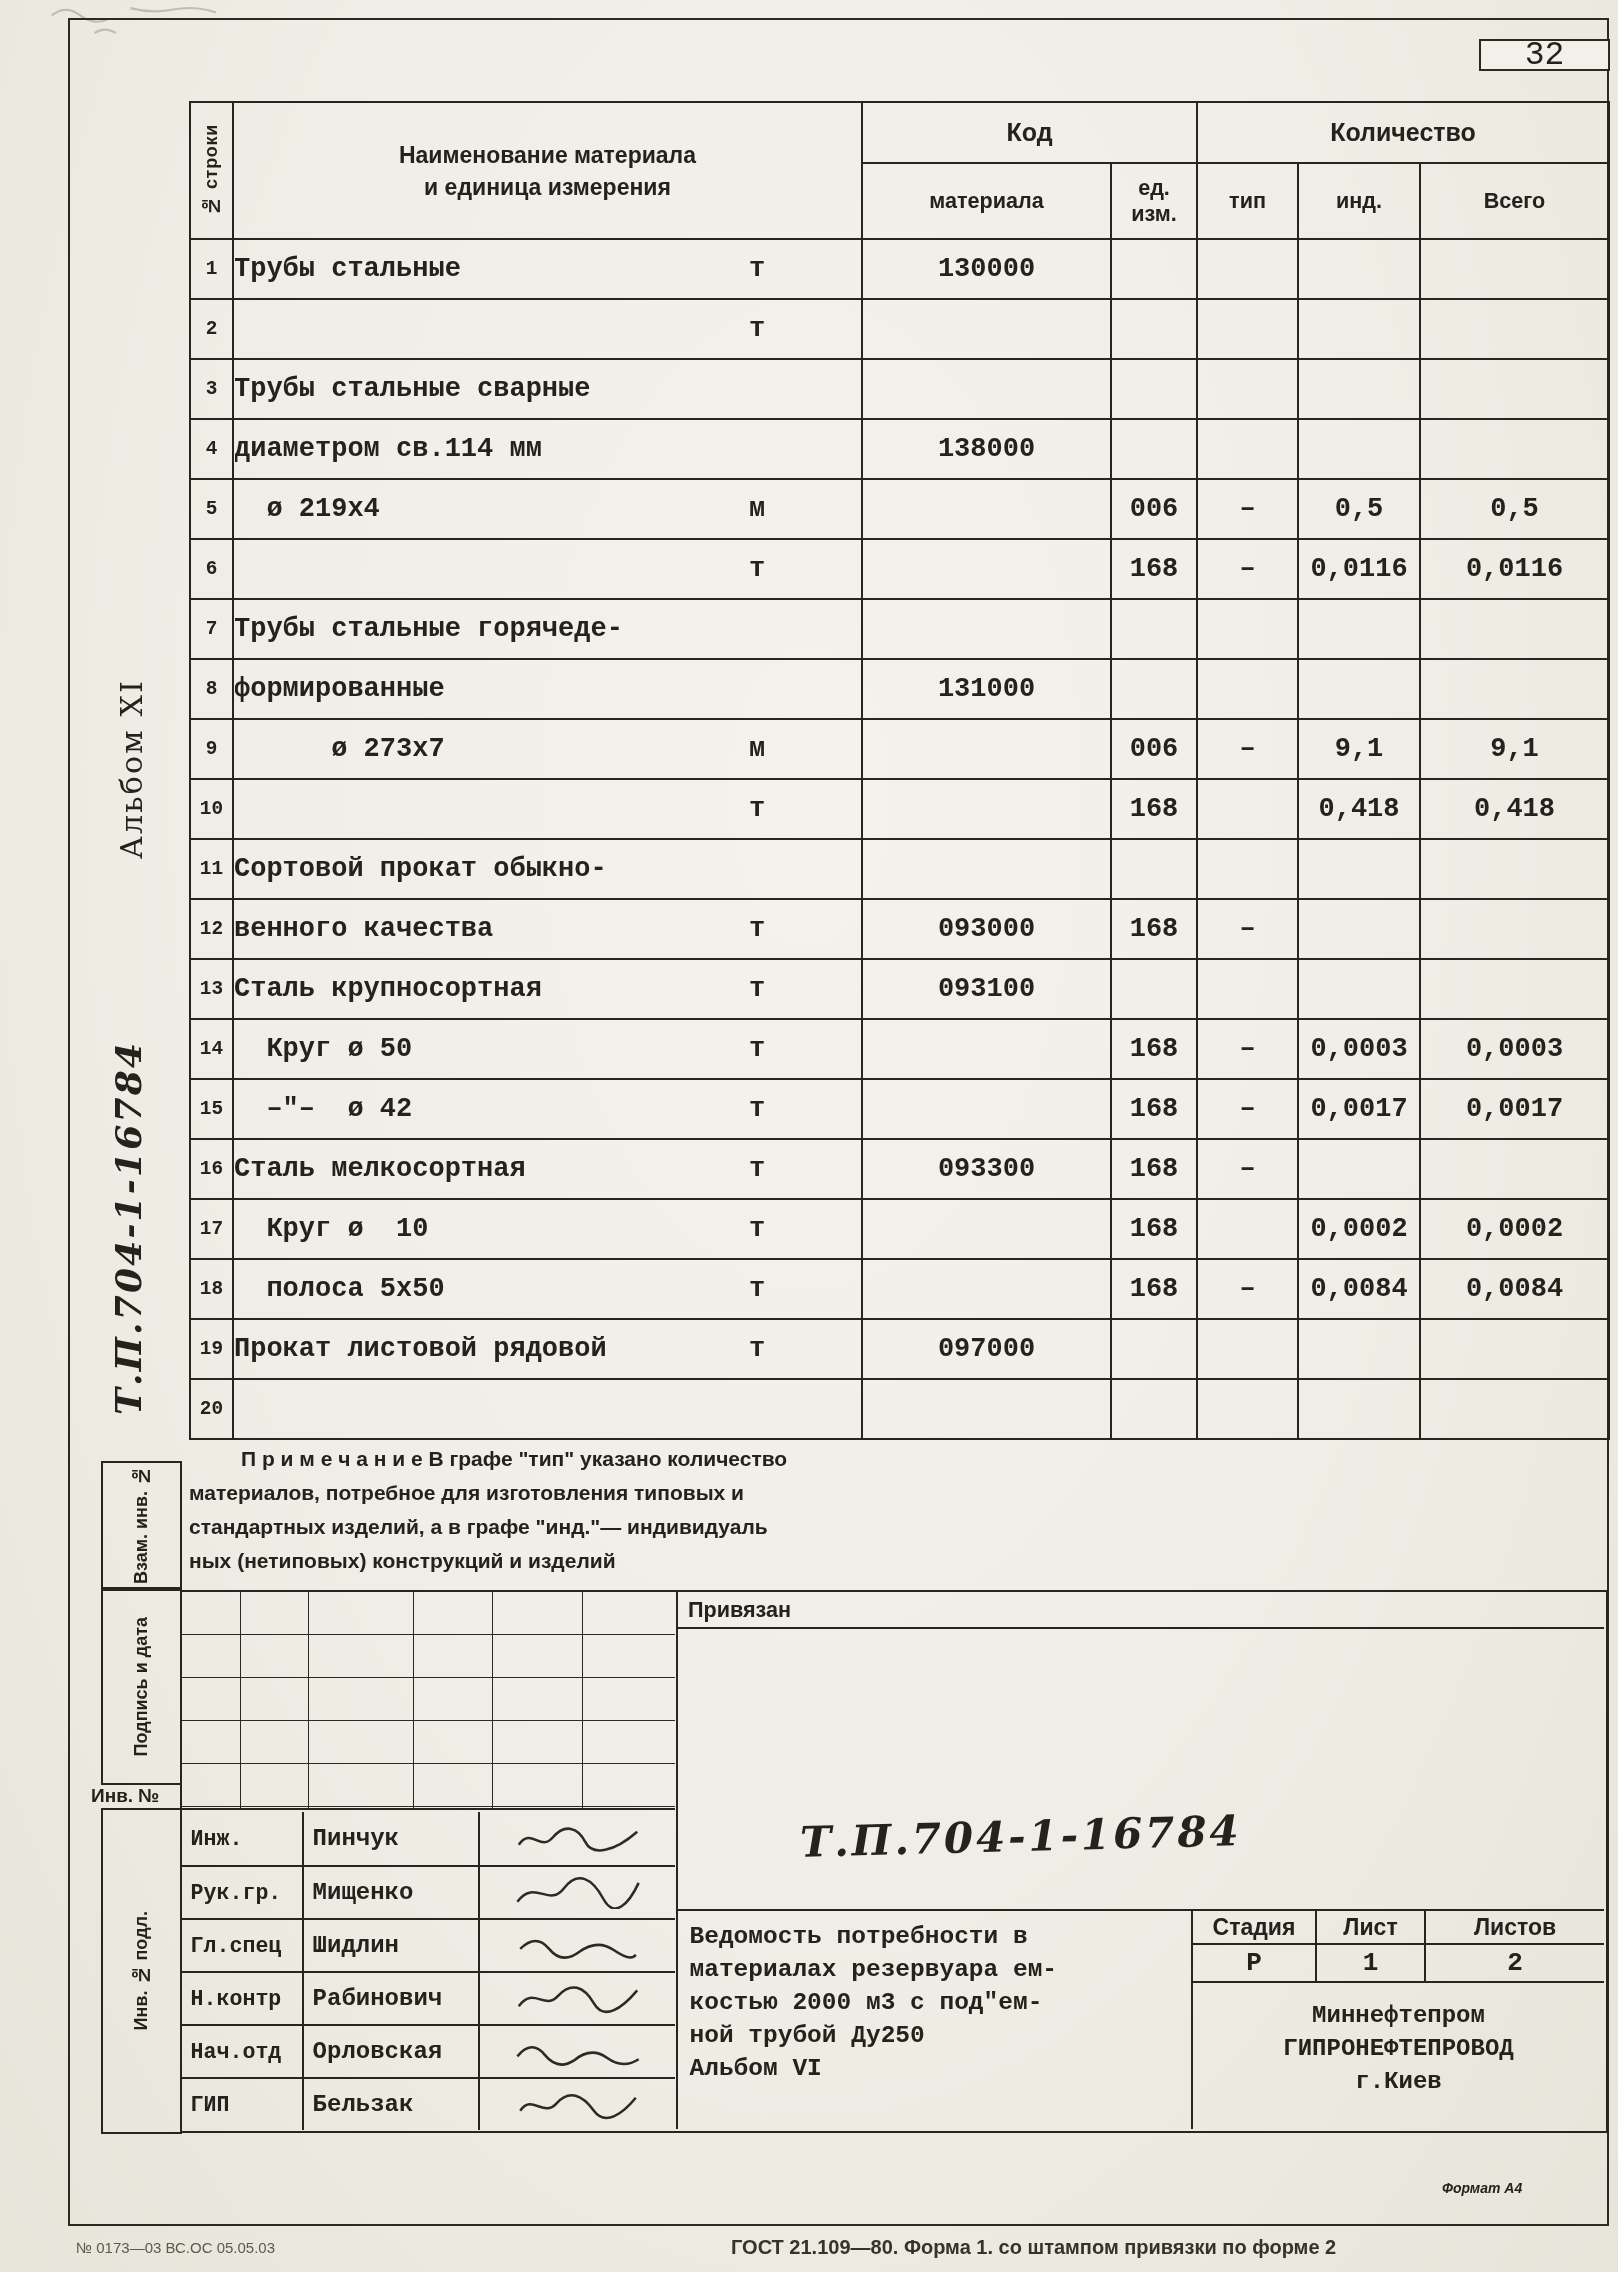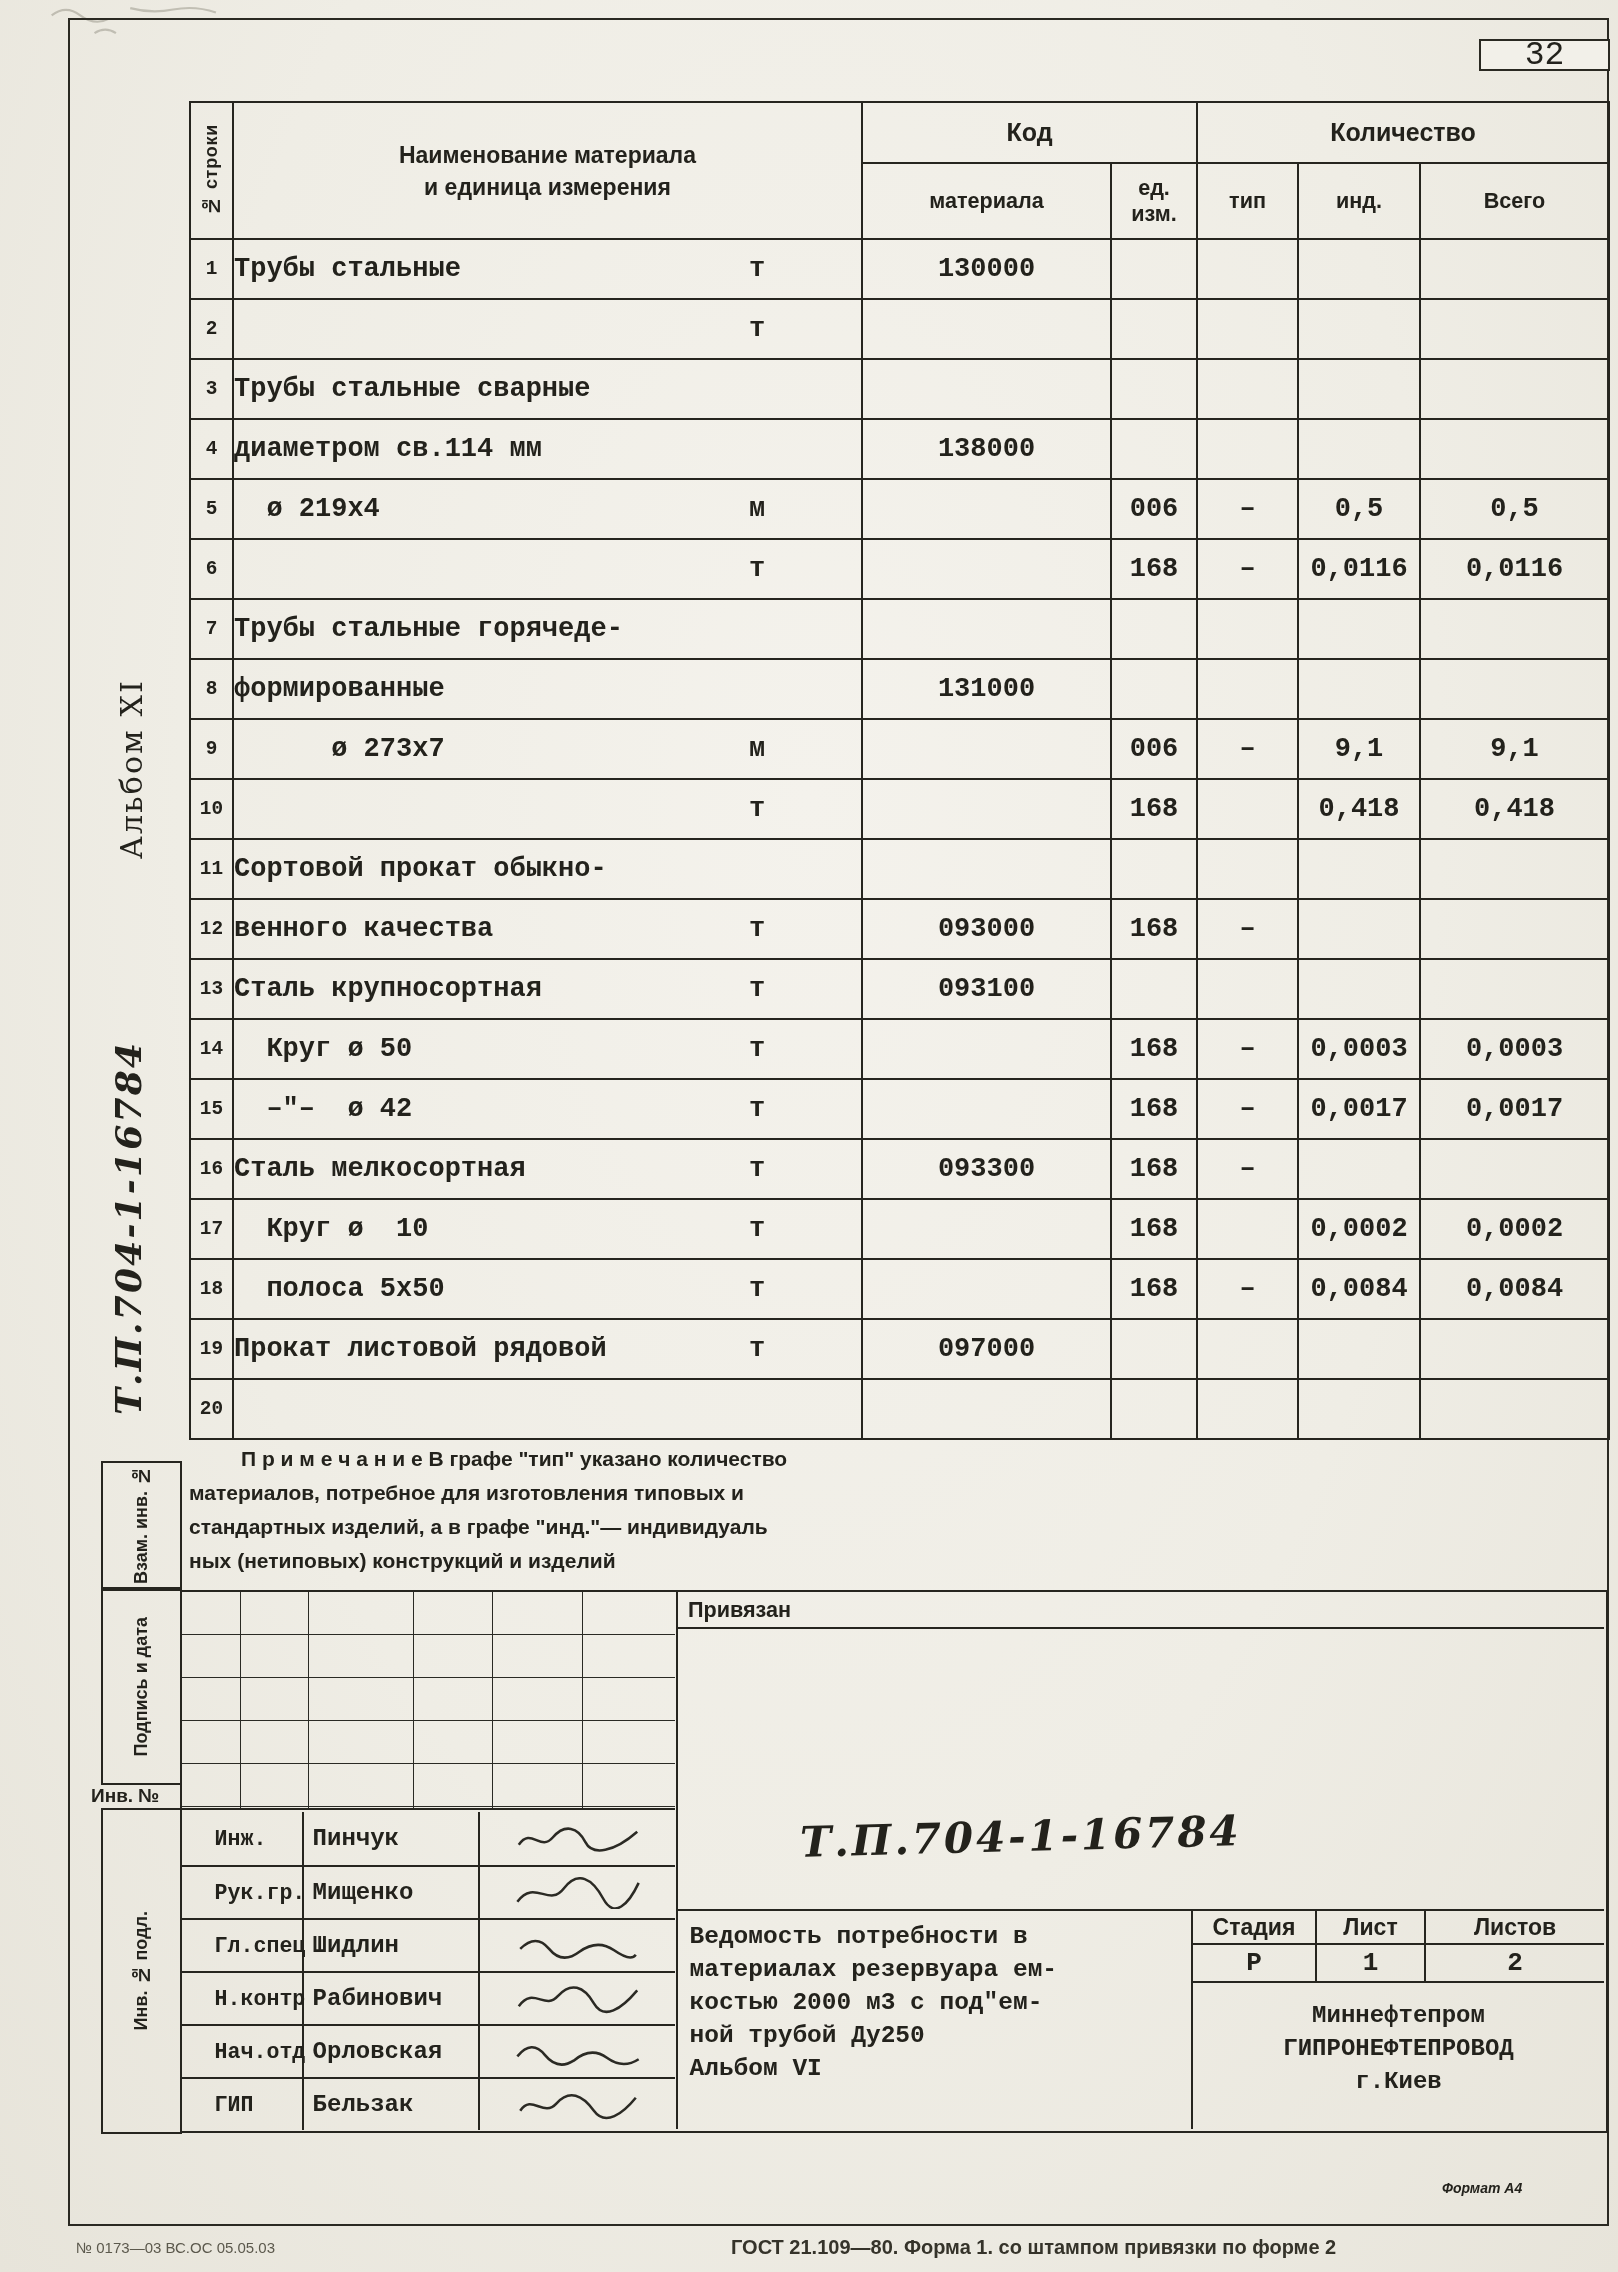--- a/index.html
+++ b/index.html
@@ -24,21 +24,21 @@
   .h-group{font-size:25px;}
   .h-sub{font-size:21.6px;}
   .h-name{font-size:23px; line-height:32px;}
   th.h-rowno{vertical-align:middle;}
   .vh{writing-mode:vertical-rl; transform:rotate(180deg); font-size:18px; font-weight:bold; letter-spacing:0.7px;
       margin:0 auto; white-space:nowrap;}
   tr.hr1{height:61px;} tr.hr2{height:76px;}
   tr.dr{height:60px;}
   td.c-no{text-align:center; font-family:"Liberation Mono","DejaVu Sans Mono",monospace; font-weight:bold; font-size:19.4px;}
   td.c-name{position:relative; white-space:pre; padding-left:16px;
-    font-family:"Liberation Mono","DejaVu Sans Mono",monospace; font-weight:bold; font-size:27px;}
+    font-family:"Liberation Mono","DejaVu Sans Mono",monospace; font-weight:bold; font-size:27px;border-radius:9px;}
   td.c-name .unit{position:absolute; left:515px; top:50%; transform:translateY(-50%);}
   td.c-code{padding-left:14.4px; text-align:center;
     font-family:"Liberation Mono","DejaVu Sans Mono",monospace; font-weight:bold; font-size:27px;}
   td.c-ed, td.c-tip, td.c-ind, td.c-tot{text-align:center;
     font-family:"Liberation Mono","DejaVu Sans Mono",monospace; font-weight:bold; font-size:27px;}
   
   .note{position:absolute; left:189px; top:1442px; width:728px; font-weight:bold; font-size:21px; line-height:34px;}
   .note-line:first-child{padding-left:52px;}
   
   .tb{position:absolute; left:180px; top:1590px; width:1428px; height:543px;
@@ -49,21 +49,21 @@
       linear-gradient(#2a2a24,#2a2a24) 58px 0/1.4px 100% no-repeat,
       linear-gradient(#2a2a24,#2a2a24) 126px 0/1.4px 100% no-repeat,
       linear-gradient(#2a2a24,#2a2a24) 231px 0/1.4px 100% no-repeat,
       linear-gradient(#2a2a24,#2a2a24) 310px 0/1.4px 100% no-repeat,
       linear-gradient(#2a2a24,#2a2a24) 400px 0/1.4px 100% no-repeat,
       repeating-linear-gradient(to bottom, transparent 0 42px, #2a2a24 42px 43px);}
   .tb-sign{position:absolute; left:0; top:220px; width:493px; height:318px; display:grid; grid-template-rows:repeat(6,1fr);}
   .sg-row{display:grid; grid-template-columns:122px 176px 1fr; border-top:2.2px solid #26251f;}
   .sg-role,.sg-name{border-right:2.2px solid #26251f; display:flex; align-items:center; padding-left:8.6px;
     font-family:"Liberation Mono","DejaVu Sans Mono",monospace; font-weight:bold;}
-  .sg-role{font-size:21.6px;margin-left:24px;}
+  .sg-role{font-size:21.6px;}
   .sg-name{font-size:24px;}
   .sg-sig{display:flex; align-items:center; justify-content:center;}
   .tb-right{position:absolute; left:496px; top:0; width:926px; height:537px;}
   .tb-priv{height:35px; border-bottom:2.2px solid #26251f; display:flex; align-items:center; padding-left:10px;
     font-weight:bold; font-size:21.6px;}
   .tb-docnum{position:absolute; left:122px; top:220px; font-family:"DejaVu Serif","Liberation Serif",serif;
     font-style:italic; font-weight:bold; font-size:42px; letter-spacing:2.9px; transform:rotate(-1.5deg);}
   .tb-title{position:absolute; left:0; top:317px; width:515px; height:220px; border-top:2.2px solid #26251f;
     border-right:2.2px solid #26251f; box-sizing:border-box; padding:8.6px 11.5px;
     font-family:"Liberation Mono","DejaVu Sans Mono",monospace; font-weight:bold; font-size:24.5px; line-height:33px;}

